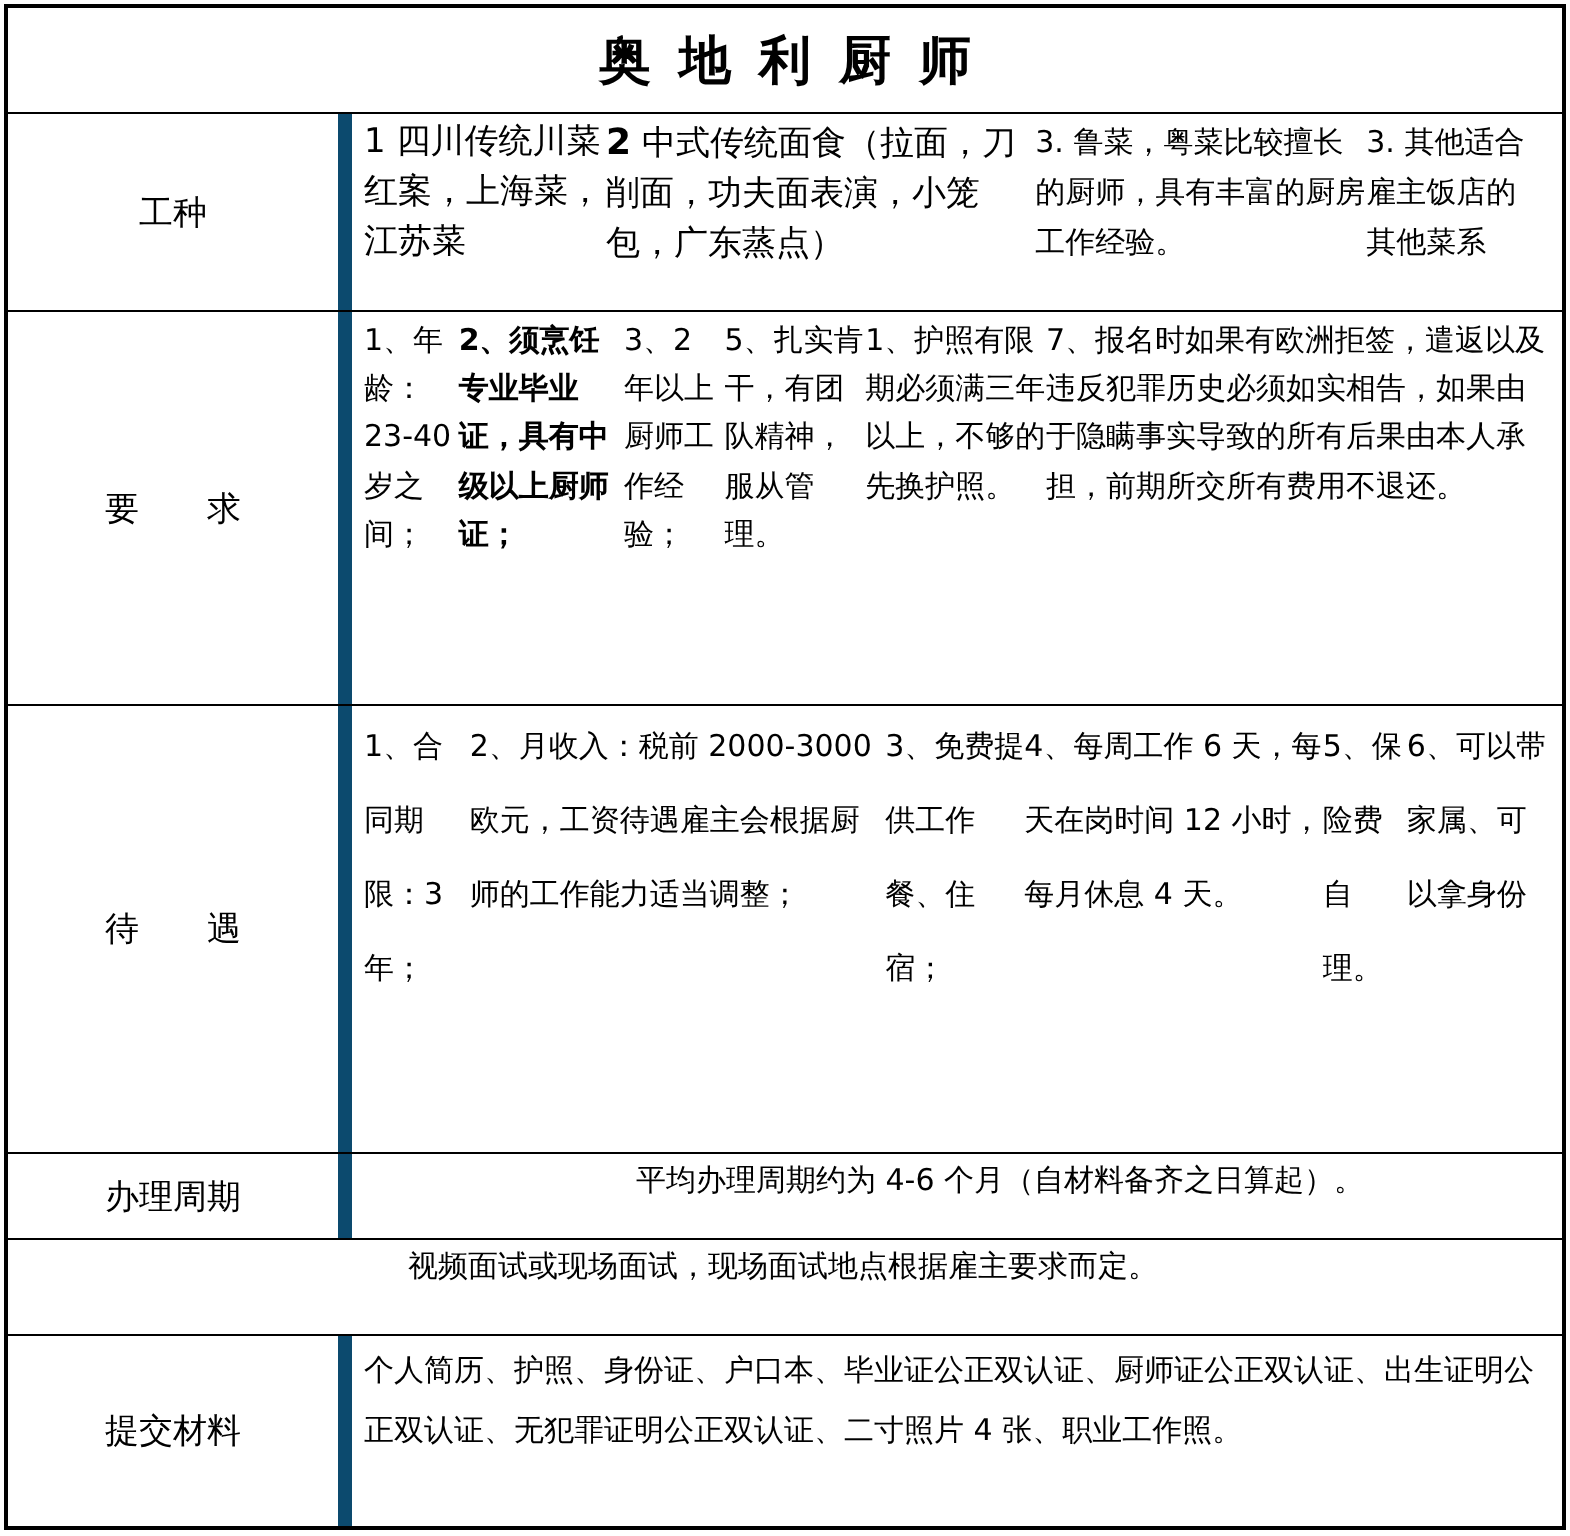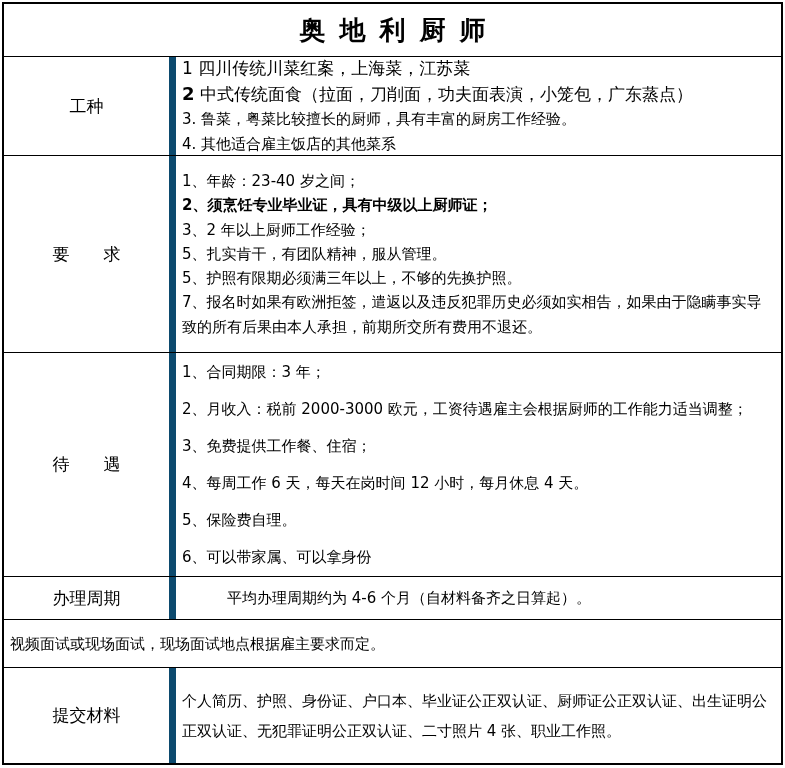--- a/index.html
+++ b/index.html
@@ -39,21 +39,21 @@
     display: flex;
     align-items: center;
     justify-content: center;
     font-size: 17px;
     text-align: center;
     white-space: pre;
   }
   .content-cell {
     flex: 1 1 auto;
     display: flex;
-    flex-direction: column;
+    flex-direction: row;
     justify-content: center;
     padding: 2px 8px 2px 6px;
     overflow: hidden;
   }
   .line { font-size: 15px; line-height: 24px; }
   .r-gongzhong { height: 99px; }
   .r-gongzhong .line { line-height: 25px; }
   .r-gongzhong .lg { font-size: 17px; }
   .r-gongzhong .fl-bold::first-letter { font-weight: bold; font-size: 18px; }
   .r-yaoqiu { height: 197px; }
@@ -75,32 +75,32 @@
   <div class="trow">
     <div class="title-cell">奥地利厨师</div>
   </div>
 
   <div class="trow r-gongzhong">
     <div class="label-cell">工种</div>
     <div class="content-cell">
       <div class="line lg">1 四川传统川菜红案，上海菜，江苏菜</div>
       <div class="line lg fl-bold">2 中式传统面食（拉面，刀削面，功夫面表演，小笼包，广东蒸点）</div>
       <div class="line">3. 鲁菜，粤菜比较擅长的厨师，具有丰富的厨房工作经验。</div>
-      <div class="line">4. 其他适合雇主饭店的其他菜系</div>
+      <div class="line">3. 其他适合雇主饭店的其他菜系</div>
     </div>
   </div>
 
   <div class="trow r-yaoqiu">
     <div class="label-cell">要　　求</div>
     <div class="content-cell">
       <div class="line">1、年龄：23-40 岁之间；</div>
       <div class="line bold">2、须烹饪专业毕业证，具有中级以上厨师证；</div>
       <div class="line">3、2 年以上厨师工作经验；</div>
       <div class="line">5、扎实肯干，有团队精神，服从管理。</div>
-      <div class="line">5、护照有限期必须满三年以上，不够的先换护照。</div>
+      <div class="line">1、护照有限期必须满三年以上，不够的先换护照。</div>
       <div class="line">7、报名时如果有欧洲拒签，遣返以及违反犯罪历史必须如实相告，如果由于隐瞒事实导致的所有后果由本人承担，前期所交所有费用不退还。</div>
     </div>
   </div>
 
   <div class="trow r-daiyu">
     <div class="label-cell">待　　遇</div>
     <div class="content-cell">
       <div class="line">1、合同期限：3 年；</div>
       <div class="line">2、月收入：税前 2000-3000 欧元，工资待遇雇主会根据厨师的工作能力适当调整；</div>
       <div class="line">3、免费提供工作餐、住宿；</div>

